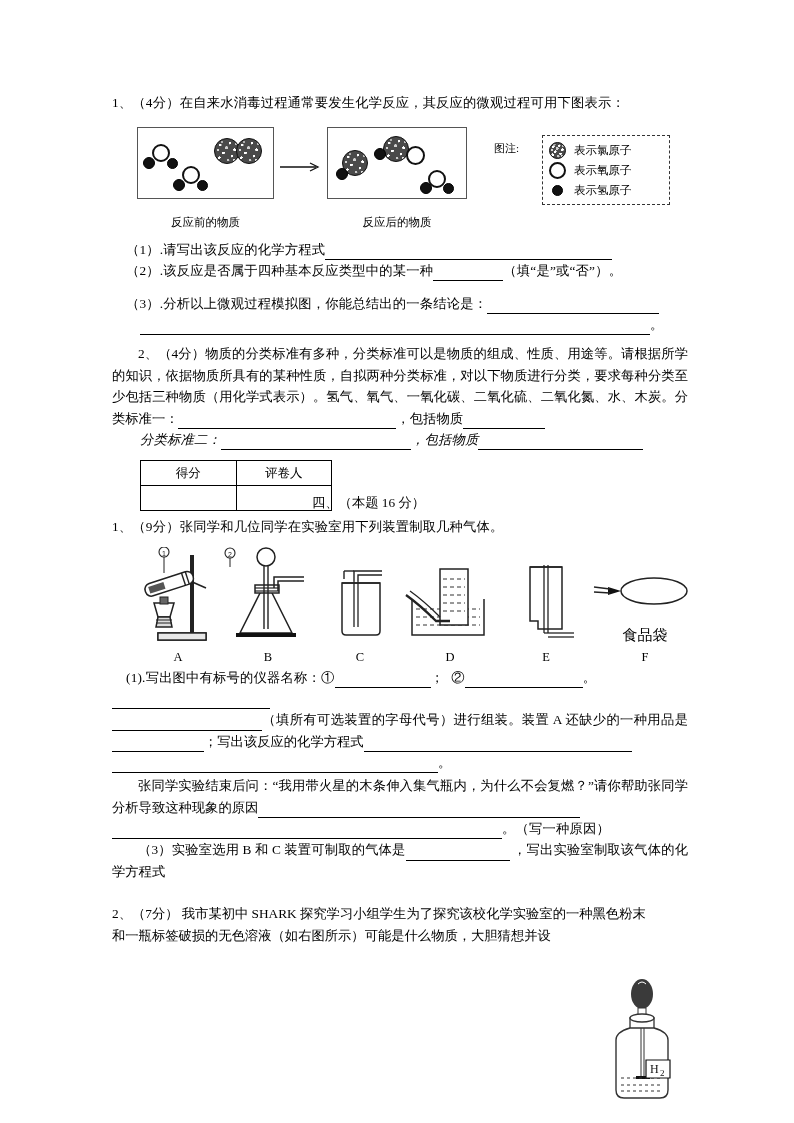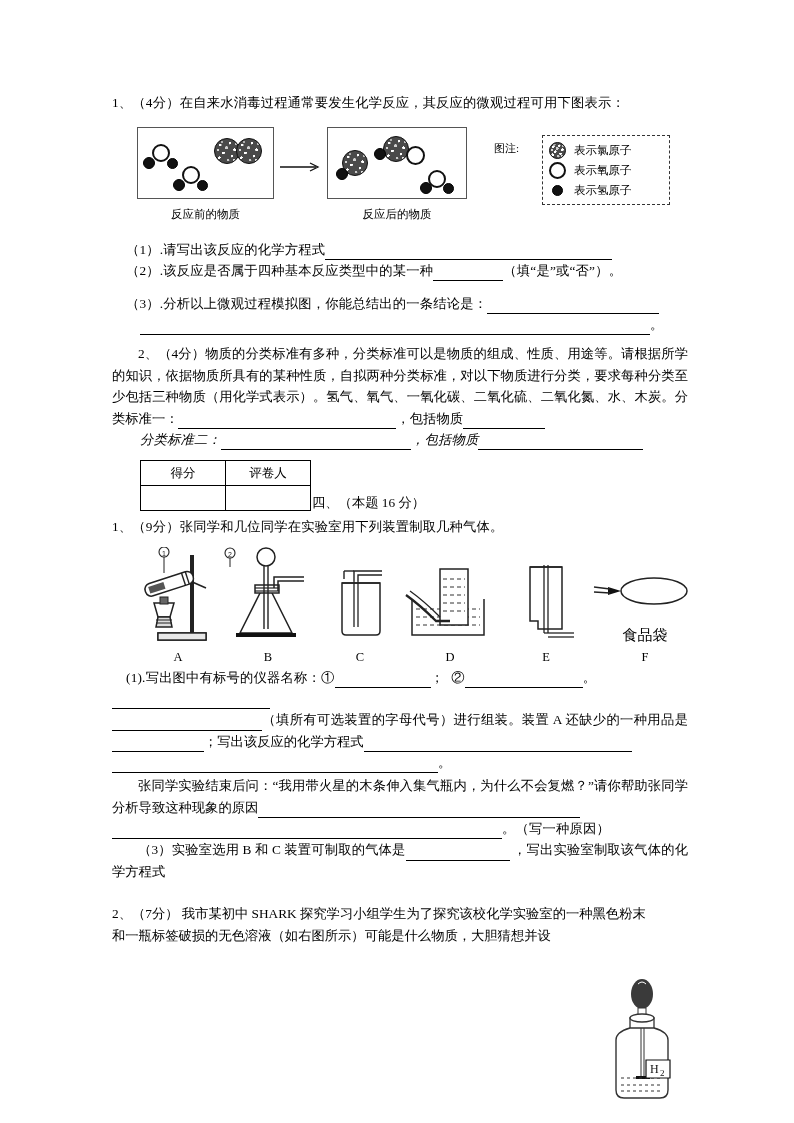--- a/index.html
+++ b/index.html
@@ -67,20 +67,21 @@
     left: 168px;
     top: 32px;
     width: 44px;
     height: 12px;
   }
   .caption {
     position: absolute;
     font-size: 11.5px;
     text-align: center;
     white-space: nowrap;
+    margin-top: 8px;
   }
   .cap-left { left: 25px; top: 80px; width: 137px; }
   .cap-right { left: 215px; top: 80px; width: 140px; }
 
   
   .atom { position: absolute; border-radius: 50%; box-sizing: border-box; }
   .atom-h {
     background: #111;
     border: 1px solid #000;
   }
@@ -151,21 +152,21 @@
 
   
   .score-wrap {
     position: relative;
     height: 56px;
     margin-top: 10px;
     padding-left: 28px;
   }
   table.score {
     border-collapse: collapse;
-    width: 171px;
+    width: 192px;
     font-family: Liberation Serif, serif;
   }
   table.score td, table.score th {
     border: 1.2px solid #000;
     width: 50%;
     height: 22px;
     text-align: center;
     font-size: 12.5px;
     font-weight: normal;
   }

